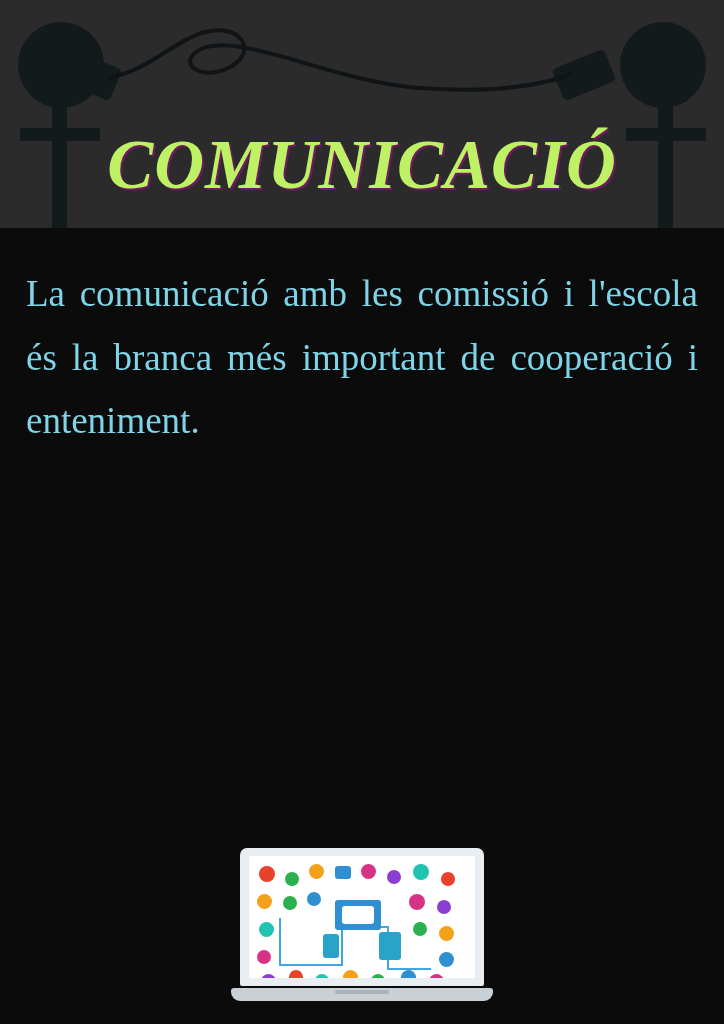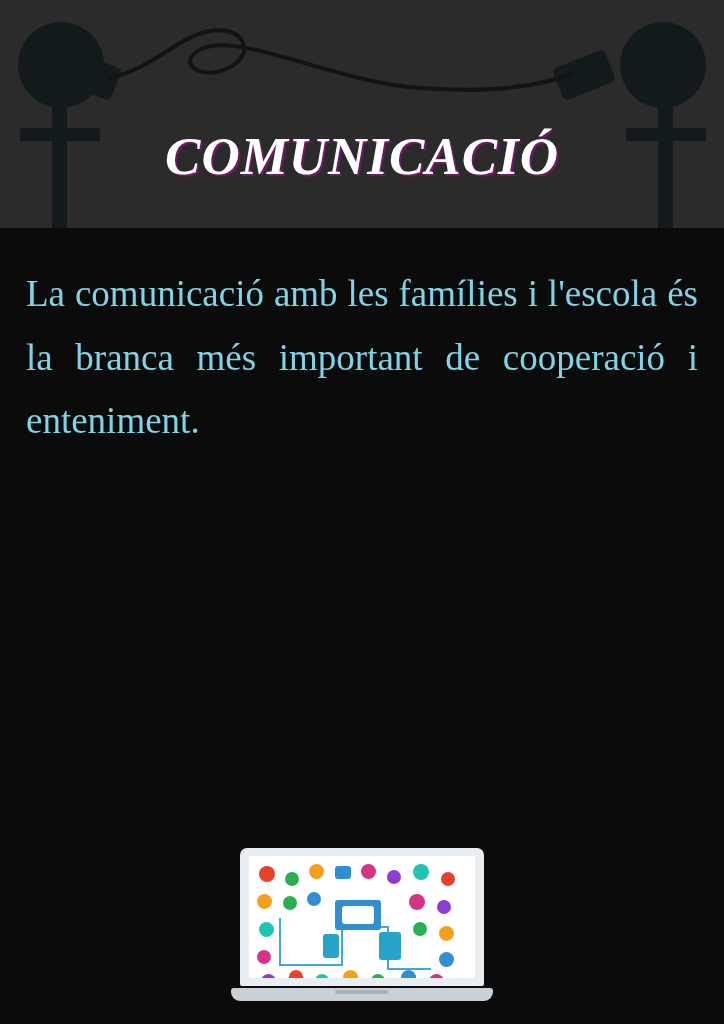--- a/index.html
+++ b/index.html
@@ -78,23 +78,23 @@
 
   .poster-title {
     position: absolute;
     left: 0;
     top: 126px;
     width: 724px;
     text-align: center;
     font-family: "Liberation Serif", serif;
     font-style: italic;
     font-weight: bold;
-    font-size: 53px;
+    font-size: 69px;
     letter-spacing: 1px;
-    color: #ffffff;
+    color: #bef264;
     text-shadow: 2px 2px 0 #6d1a63;
     z-index: 4;
   }
 
   
   .body-copy {
     position: absolute;
     left: 26px;
     top: 262px;
     width: 672px;
@@ -183,21 +183,21 @@
     <div class="cross right"></div>
 
     <svg class="cable" viewBox="0 0 724 228">
       <path d="M108 78 C 150 70, 175 40, 205 32 C 240 23, 258 50, 232 66 C 205 82, 178 66, 196 52 C 230 26, 330 82, 420 88 C 500 94, 545 84, 572 74" fill="none" stroke="#101416" stroke-width="4"></path>
     </svg>
   </div>
 
   <div class="poster-title">COMUNICACIÓ</div>
 
   <div class="body-copy">
-    <p>La comunicació amb les famílies i l'escola és la branca més important de cooperació i enteniment.</p>
+    <p>La comunicació amb les comissió i l'escola és la branca més important de cooperació i enteniment.</p>
   </div>
 
   <div class="laptop">
     <div class="laptop-lid">
       <div class="laptop-screen">
 
         <div class="net-line" style="left:30px; top:62px; width:2px; height:48px;"></div>
         <div class="net-line" style="left:30px; top:108px; width:62px; height:2px;"></div>
         <div class="net-line" style="left:92px; top:70px; width:2px; height:40px;"></div>
         <div class="net-line" style="left:92px; top:70px; width:48px; height:2px;"></div>

